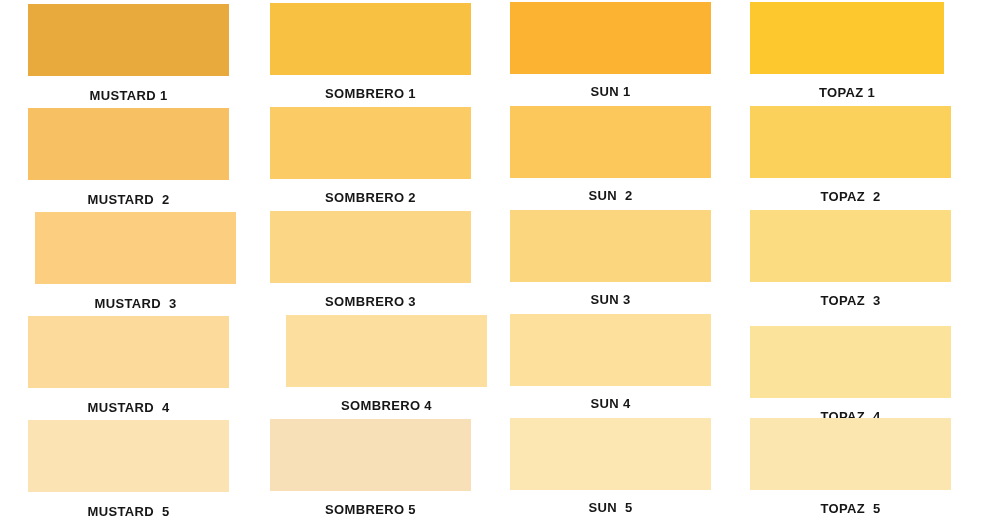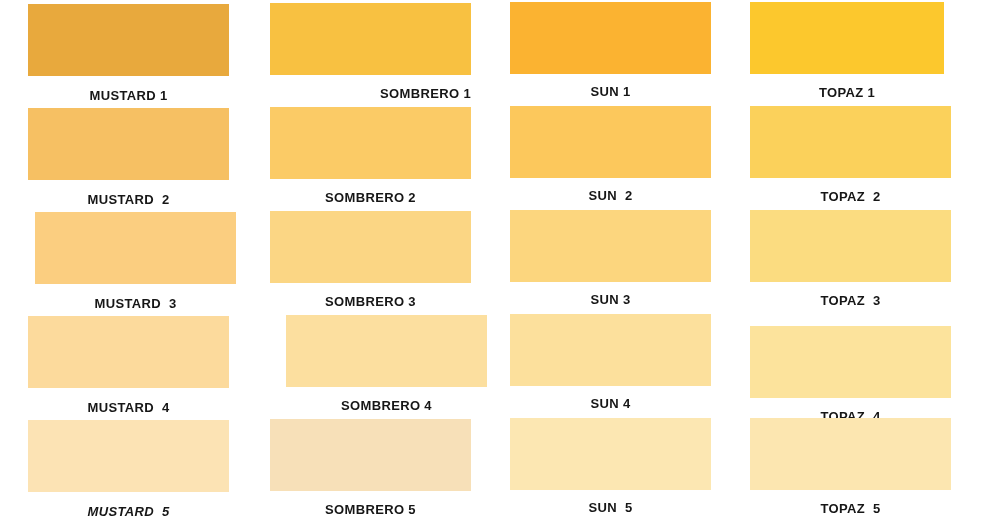--- a/index.html
+++ b/index.html
@@ -60,27 +60,27 @@
       <div class="swatch-cell" style="top: 212px; width: 201px; padding-left: 7px;">
         <div class="swatch-chip" title="#FBCE80" style="height: 72px; background: rgb(251, 206, 128);"></div>
         <div class="swatch-label" style="margin-top: 12px;">MUSTARD  3</div>
       </div>
       <div class="swatch-cell" style="top: 316px; width: 201px;">
         <div class="swatch-chip" title="#FCDA9C" style="height: 72px; background: rgb(252, 218, 156);"></div>
         <div class="swatch-label" style="margin-top: 12px;">MUSTARD  4</div>
       </div>
       <div class="swatch-cell" style="top: 420px; width: 201px;">
         <div class="swatch-chip" title="#FCE3B4" style="height: 72px; background: rgb(252, 227, 180);"></div>
-        <div class="swatch-label" style="margin-top: 12px; font-style: italic;">MUSTARD  5</div>
+        <div class="swatch-label" style="margin-top: 12px;">MUSTARD  5</div>
       </div>
     </div>
     <div class="swatch-column" style="left: 270px; width: 201px;">
       <div class="swatch-cell" style="top: 3px; width: 201px;">
         <div class="swatch-chip" title="#F8C141" style="height: 72px; background: rgb(248, 193, 65);"></div>
-        <div class="swatch-label" style="margin-top: 11px; text-align: right;">SOMBRERO 1</div>
+        <div class="swatch-label" style="margin-top: 11px;">SOMBRERO 1</div>
       </div>
       <div class="swatch-cell" style="top: 107px; width: 201px;">
         <div class="swatch-chip" title="#FBCB66" style="height: 72px; background: rgb(251, 203, 102);"></div>
         <div class="swatch-label" style="margin-top: 11px;">SOMBRERO 2</div>
       </div>
       <div class="swatch-cell" style="top: 211px; width: 201px;">
         <div class="swatch-chip" title="#FBD684" style="height: 72px; background: rgb(251, 214, 132);"></div>
         <div class="swatch-label" style="margin-top: 11px;">SOMBRERO 3</div>
       </div>
       <div class="swatch-cell" style="top: 315px; width: 201px; padding-left: 16px;">

